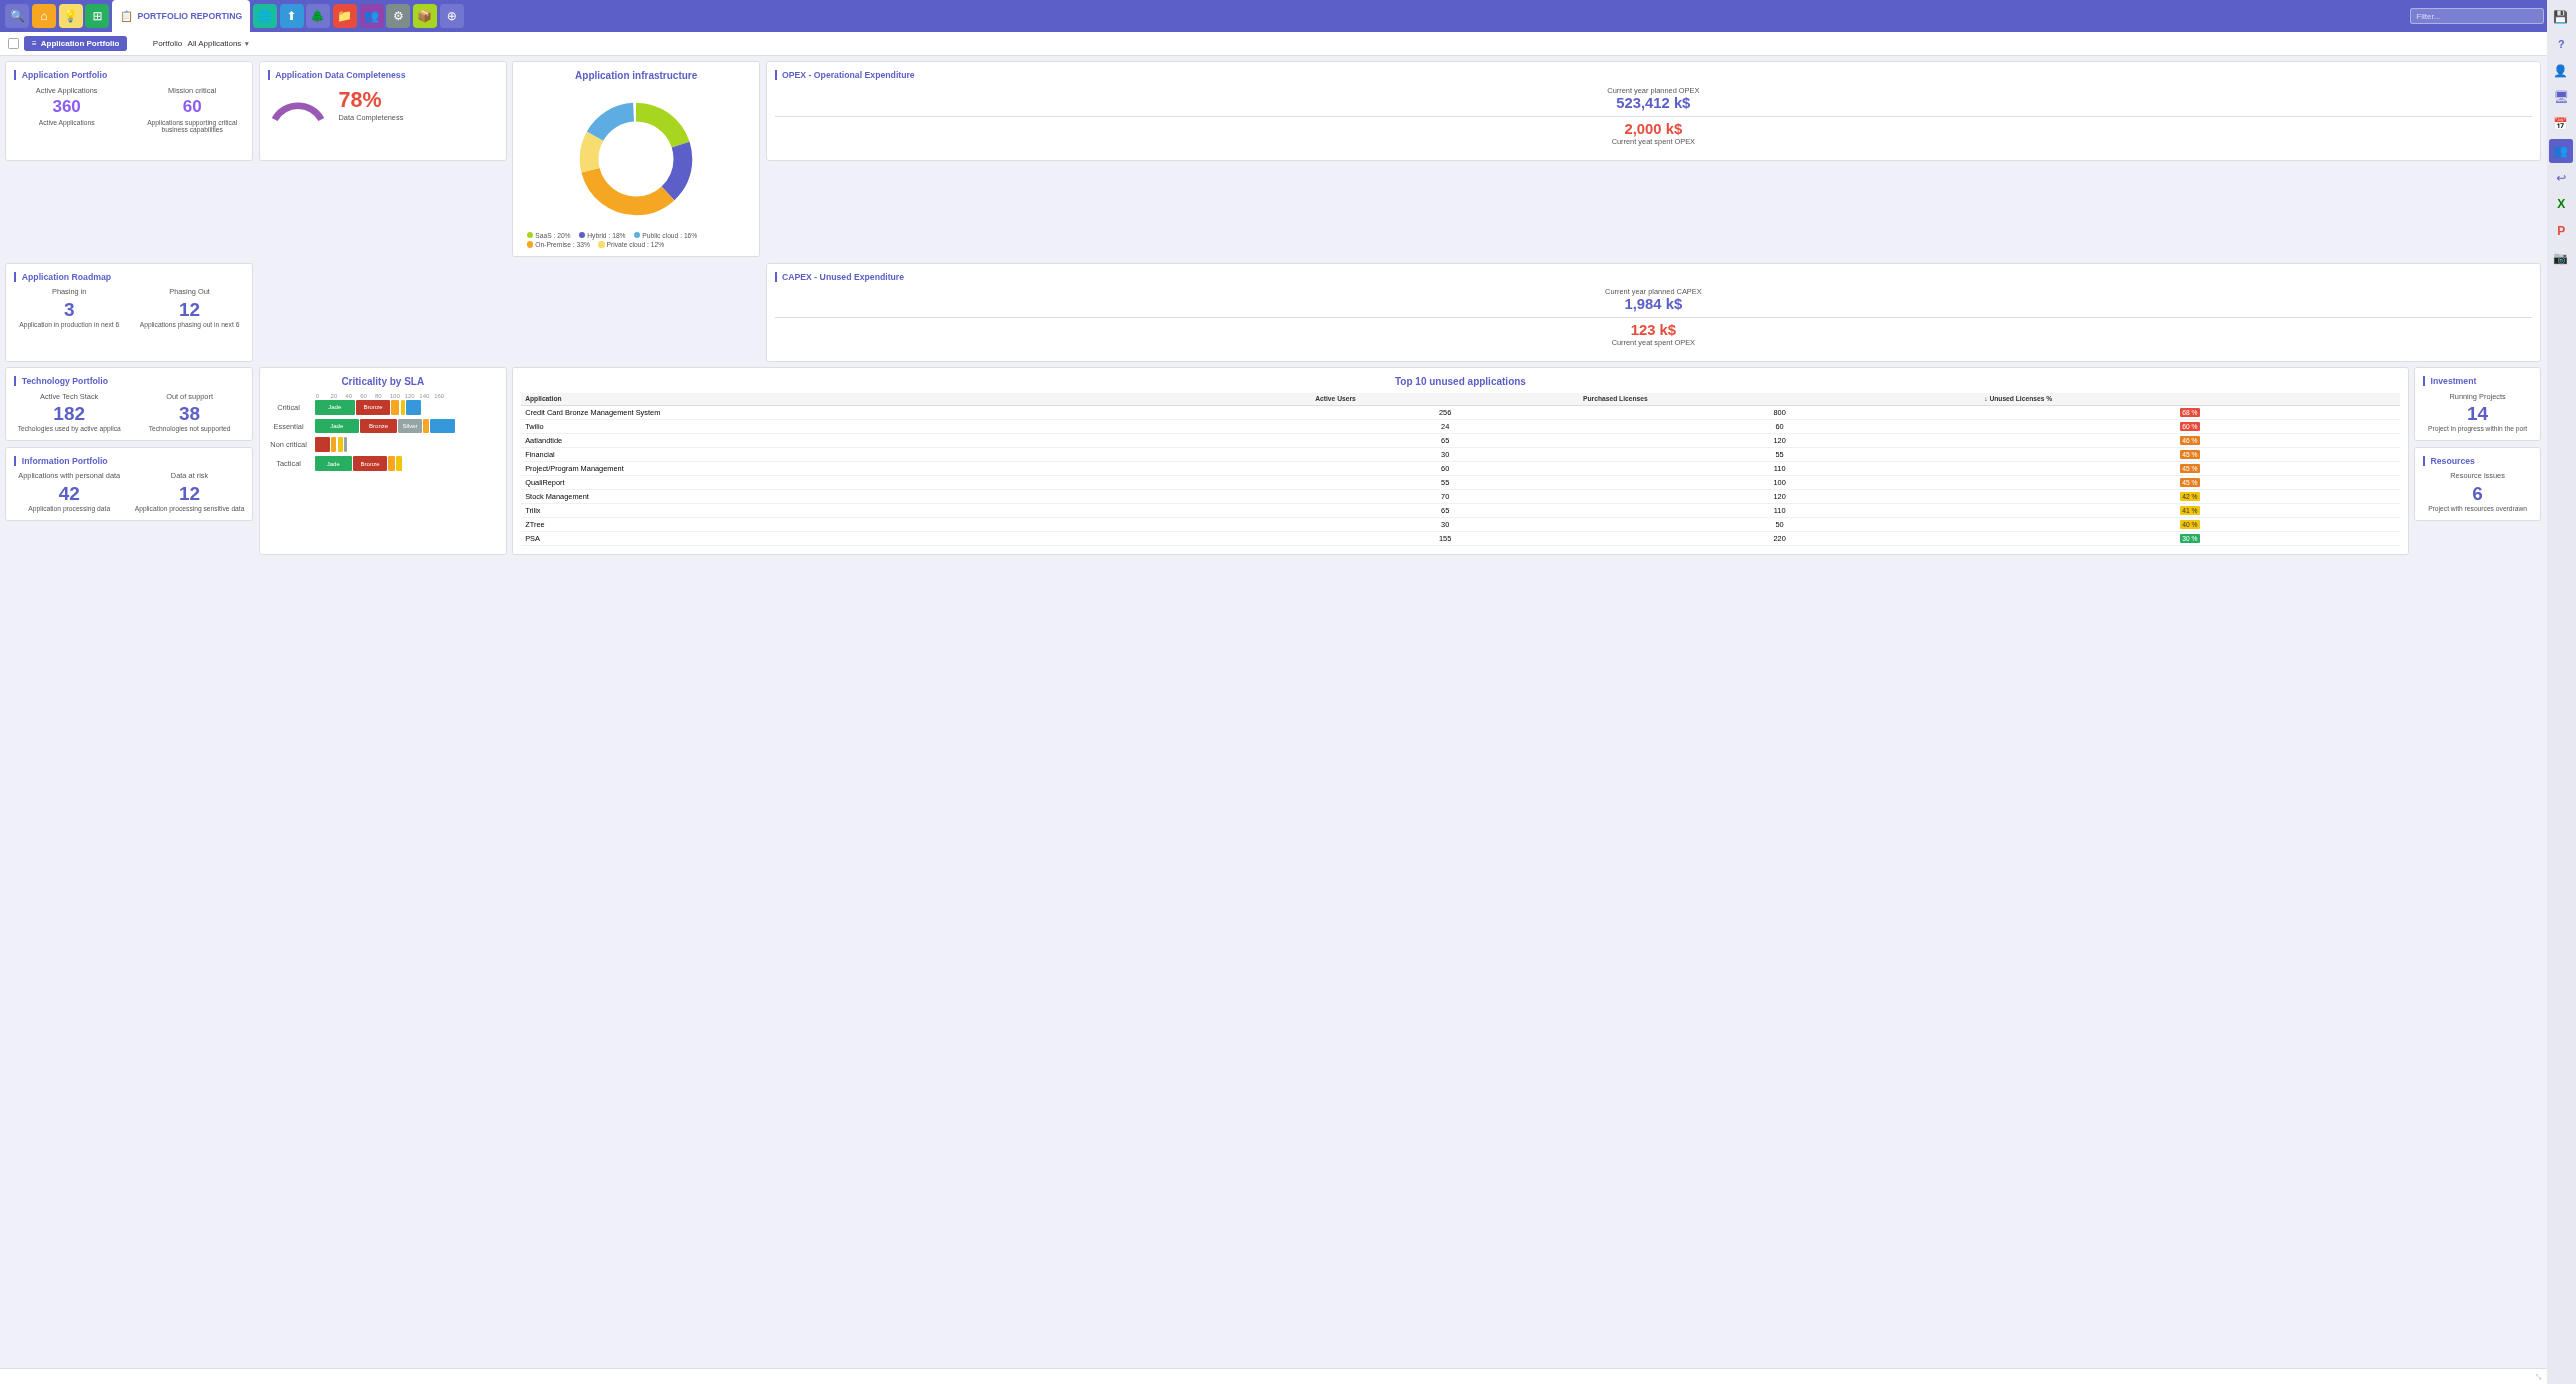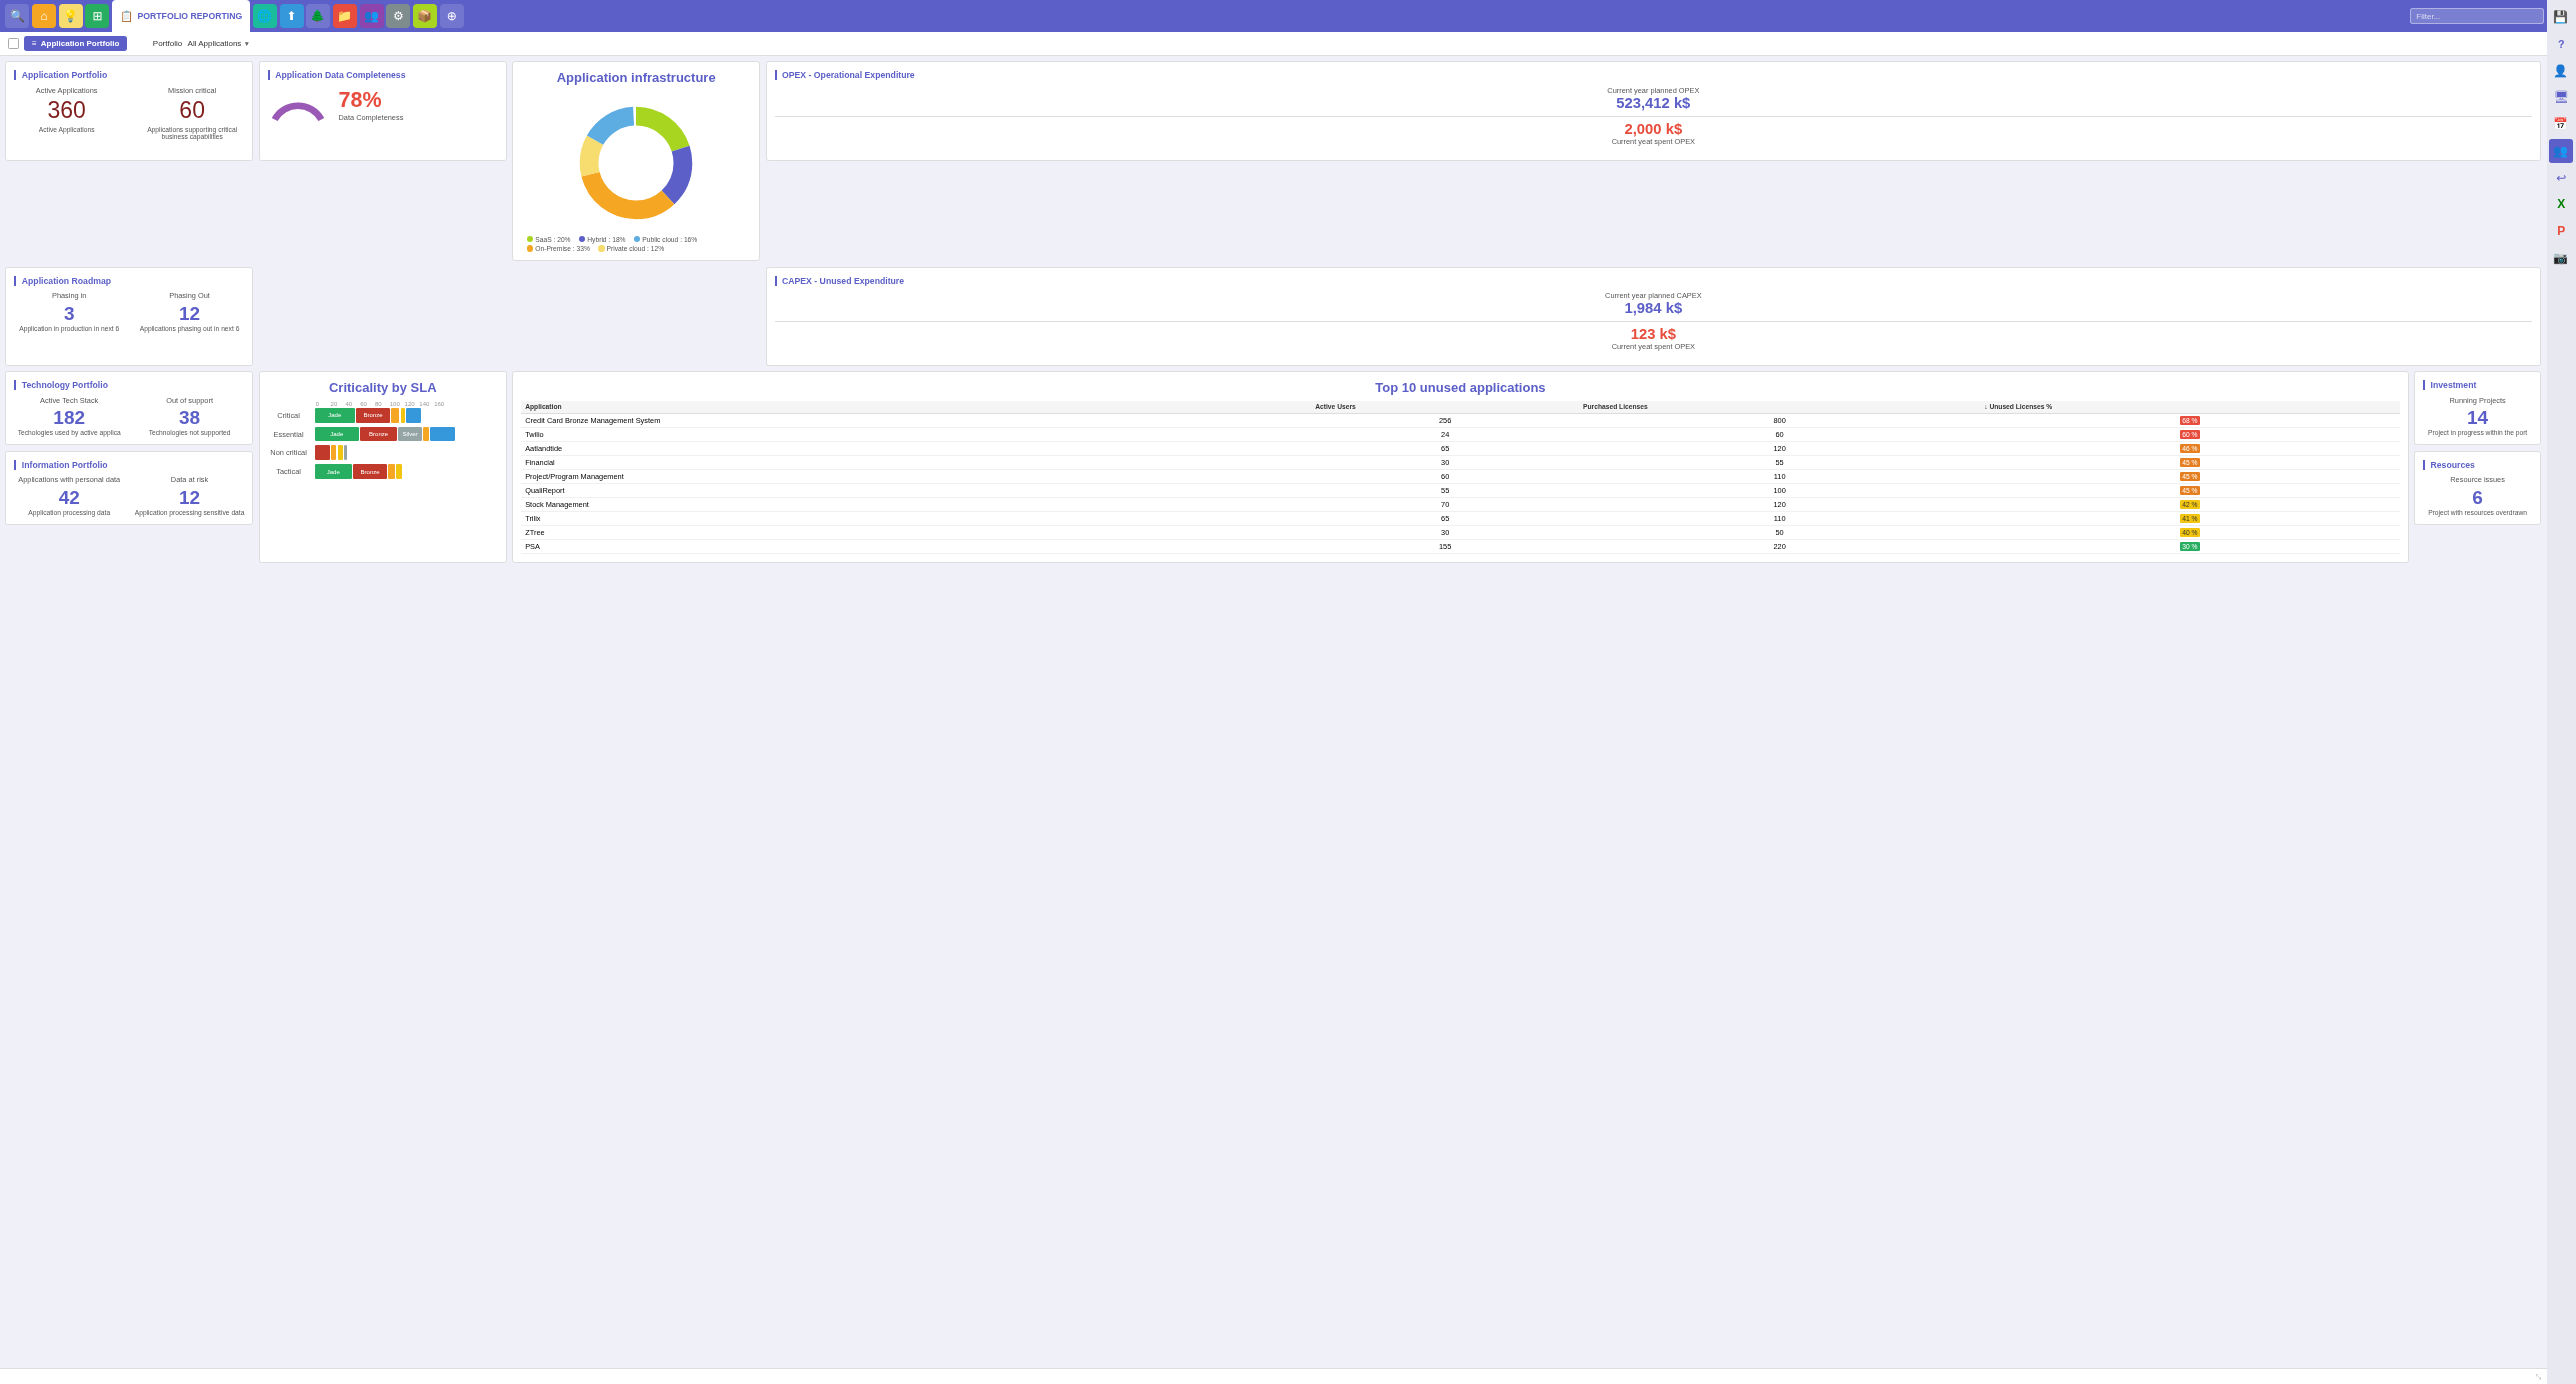--- a/index.html
+++ b/index.html
@@ -64,26 +64,26 @@
       background: white; border-radius: 2.7px; border: 0.7px solid #ddd;
       padding: 8px; position: relative;
     }
     .card-title {
       font-size: 8.7px; font-weight: bold; color: #5b5fc7; margin-bottom: 5.4px;
       border-left: 2px solid #5b5fc7; padding-left: 5.4px;
     }
     .ap-row { display: flex; gap: 21px; }
     .ap-col { flex: 1; text-align: center; }
     .ap-label { font-size: 7.4px; color: #555; margin-bottom: 2.7px; }
-    .ap-number { font-size: 23px; font-weight: normal; color: #7f1d1d; }
+    .ap-number { font-size: 17px; font-weight: bold; color: #8b5cf6; }
     .ap-sublabel { font-size: 6.7px; color: #555; text-align: center; margin-top: 1.3px; }
     .dc-content { display: flex; align-items: center; gap: 10.7px; }
     .dc-pct { font-size: 21.5px; font-weight: bold; color: #e74c3c; }
     .dc-sub { font-size: 7.4px; color: #555; }
-    .infra-title { text-align: center; font-size: 13px; font-weight: bold; color: #5b5fc7; margin-bottom: 5.4px; }
+    .infra-title { text-align: center; font-size: 10px; font-weight: bold; color: #5b5fc7; margin-bottom: 5.4px; }
     .opex-row { margin-bottom: 5.4px; }
     .opex-label { font-size: 7.4px; color: #555; text-align: center; }
     .opex-number { font-size: 14.8px; font-weight: bold; color: #5b5fc7; text-align: center; }
     .opex-number.red { color: #e74c3c; }
     .opex-divider { border: none; border-top: 0.7px solid #ddd; margin: 4px 0; }
     .ar-row { display: flex; gap: 10.7px; }
     .ar-col { flex: 1; text-align: center; }
 
     
     .row3 {

